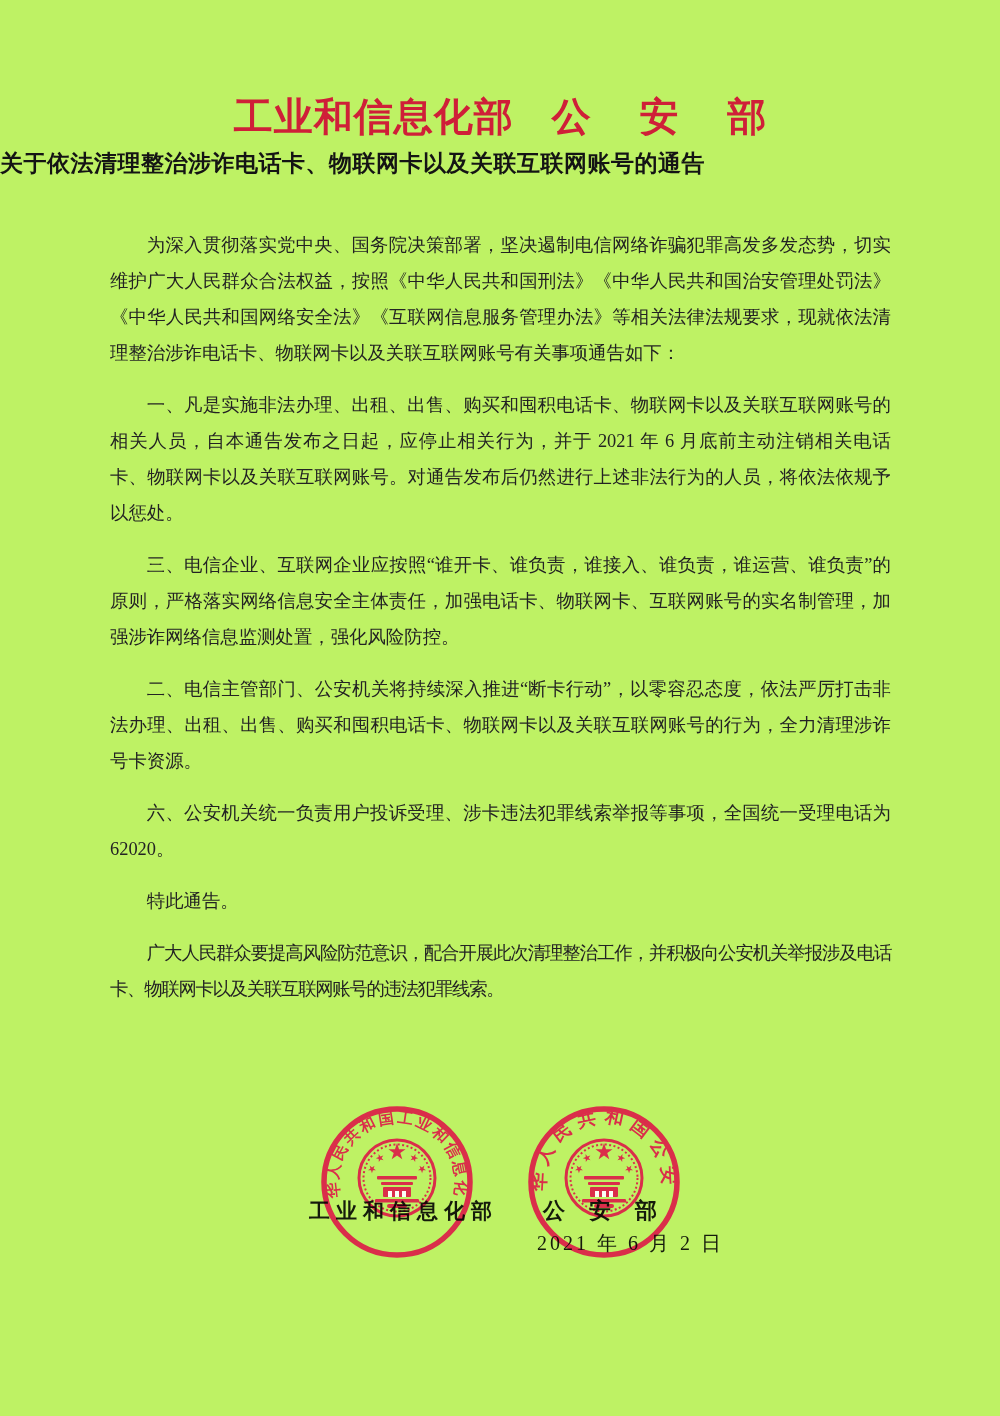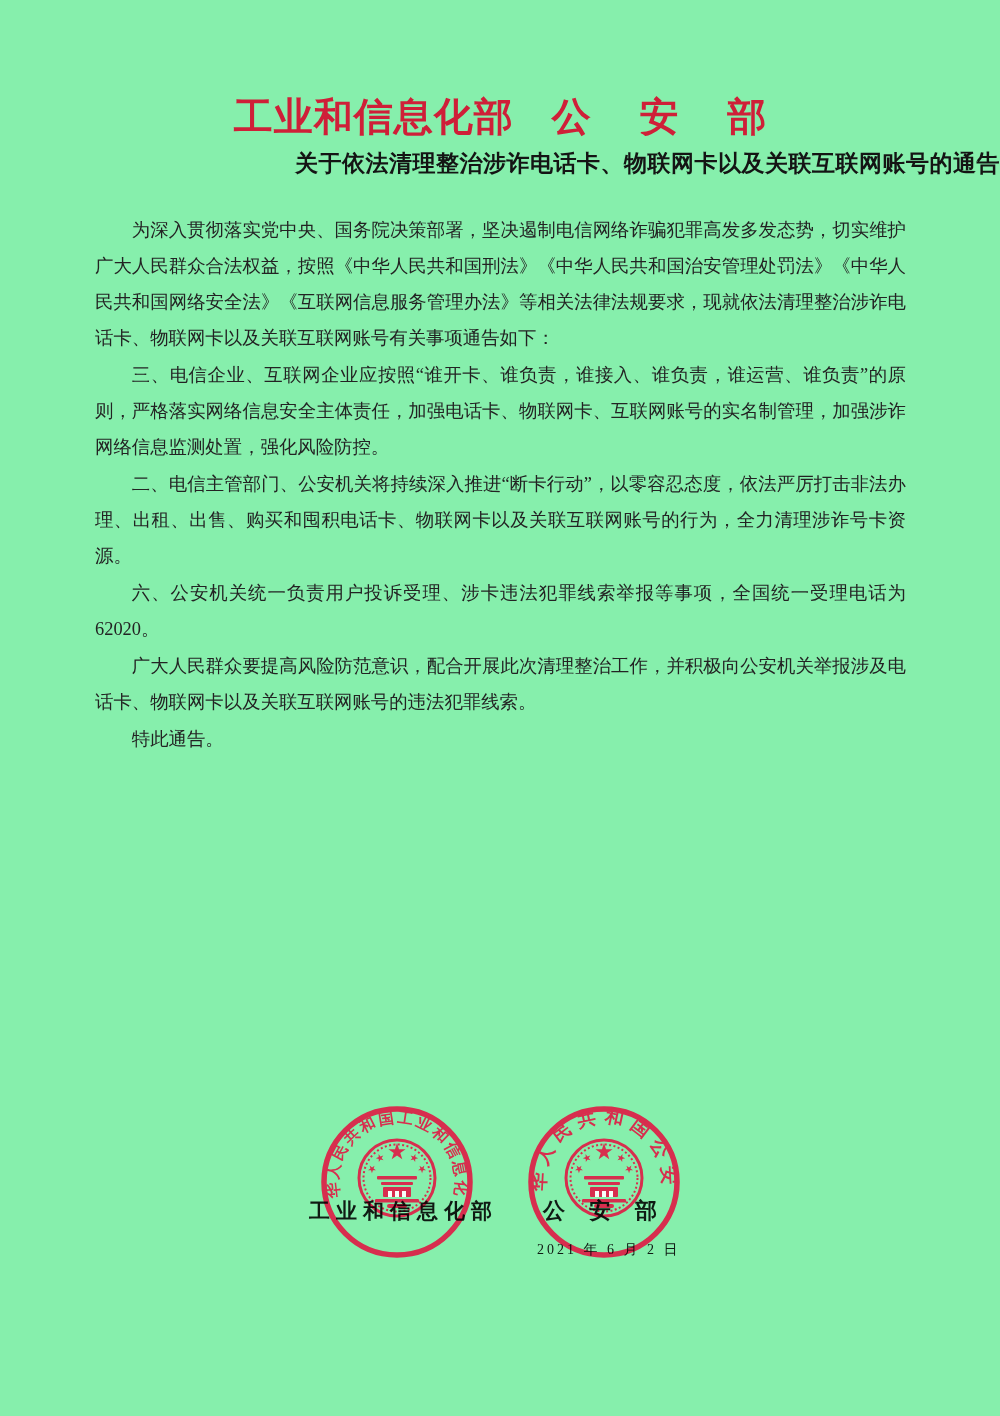--- a/index.html
+++ b/index.html
@@ -7,21 +7,21 @@
     width: 1000px;
     height: 1416px;
     background: #ffffff;
     position: relative;
     font-family: "Liberation Serif", serif;
     overflow: hidden;
   }
   .page {
     position: absolute;
     inset: 0;
-    background: #86efac;
+    background: #bef264;
   }
   
   .header-line {
     position: absolute;
     top: 90px;
     left: 0;
     width: 100%;
     display: flex;
     justify-content: center;
     align-items: baseline;
@@ -35,39 +35,39 @@
   .ministry-right {
     letter-spacing: 1.25em;
     margin-right: -1.25em;
   }
   
   .doc-title {
     position: absolute;
     top: 148px;
     left: 0;
     width: 100%;
-    text-align: right;
+    text-align: left;
     font-size: 23px;
     font-weight: bold;
     color: #141414;
     letter-spacing: 0.5px;
   }
   
   .body-text {
     position: absolute;
     top: 211px;
     left: 94px;
     width: 813px;
     font-size: 18.4px;
     line-height: 36px;
     color: #232323;
     text-align: justify;
   }
   .body-text p {
-    margin: 1px;
+    margin: 16px;
     text-indent: 2em;
   }
   .body-text p:nth-child(7) { letter-spacing: -0.07em; }
   
   .seal {
     position: absolute;
     width: 160px;
     height: 160px;
     z-index: 1;
     opacity: 0.95;
@@ -93,24 +93,23 @@
     font-size: 21px;
     letter-spacing: 6px;
   }
   .overlay-mps {
     left: 543px; top: 1196px;
     font-size: 22px;
     letter-spacing: 24px;
   }
   .overlay-date {
     left: 537px; top: 1230px;
-    font-size: 14px;
+    font-size: 20px;
     letter-spacing: 3px;
     font-weight: normal;
-    margin-top: 11px;
   }
   .hidden-defs { position: absolute; width: 0; height: 0; }
 </style>
 </head>
 <body>
 
 <svg class="hidden-defs" aria-hidden="true">
   <defs>
     <polygon id="star-shape" points="0,-1 0.2245,-0.309 0.951,-0.309 0.3633,0.118 0.5878,0.809 0,0.382 -0.5878,0.809 -0.3633,0.118 -0.951,-0.309 -0.2245,-0.309"></polygon>
   </defs>
@@ -120,25 +119,26 @@
 
   <div class="header-line">
     <span>工业和信息化部</span>
     <span class="ministry-right">公安部</span>
   </div>
 
   <div class="doc-title">关于依法清理整治涉诈电话卡、物联网卡以及关联互联网账号的通告</div>
 
   <div class="body-text">
     <p>为深入贯彻落实党中央、国务院决策部署，坚决遏制电信网络诈骗犯罪高发多发态势，切实维护广大人民群众合法权益，按照《中华人民共和国刑法》《中华人民共和国治安管理处罚法》《中华人民共和国网络安全法》《互联网信息服务管理办法》等相关法律法规要求，现就依法清理整治涉诈电话卡、物联网卡以及关联互联网账号有关事项通告如下：</p>
+    <p>一、凡是实施非法办理、出租、出售、购买和囤积电话卡、物联网卡以及关联互联网账号的相关人员，自本通告发布之日起，应停止相关行为，并于 2021 年 6 月底前主动注销相关电话卡、物联网卡以及关联互联网账号。对通告发布后仍然进行上述非法行为的人员，将依法依规予以惩处。</p>
     <p>三、电信企业、互联网企业应按照“谁开卡、谁负责，谁接入、谁负责，谁运营、谁负责”的原则，严格落实网络信息安全主体责任，加强电话卡、物联网卡、互联网账号的实名制管理，加强涉诈网络信息监测处置，强化风险防控。</p>
     <p>二、电信主管部门、公安机关将持续深入推进“断卡行动”，以零容忍态度，依法严厉打击非法办理、出租、出售、购买和囤积电话卡、物联网卡以及关联互联网账号的行为，全力清理涉诈号卡资源。</p>
     <p>六、公安机关统一负责用户投诉受理、涉卡违法犯罪线索举报等事项，全国统一受理电话为 62020。</p>
+    <p>特此通告。</p>
     <p>广大人民群众要提高风险防范意识，配合开展此次清理整治工作，并积极向公安机关举报涉及电话卡、物联网卡以及关联互联网账号的违法犯罪线索。</p>
-    <p>特此通告。</p>
   </div>
 
   <div class="seal seal-left">
     <svg viewBox="0 0 160 160">
       <defs>
         <path id="ringpath-miit" d="M 24.56 100.18 A 59 59 0 1 1 135.44 100.18" fill="none"></path>
       </defs>
       <circle cx="80" cy="80" r="73" fill="none" stroke="#dc2449" stroke-width="5.5"></circle>
       <text class="seal-ring-text" font-size="15.5" letter-spacing="2.5">
         <textPath href="#ringpath-miit" startOffset="50%" text-anchor="middle">中华人民共和国工业和信息化部</textPath>

